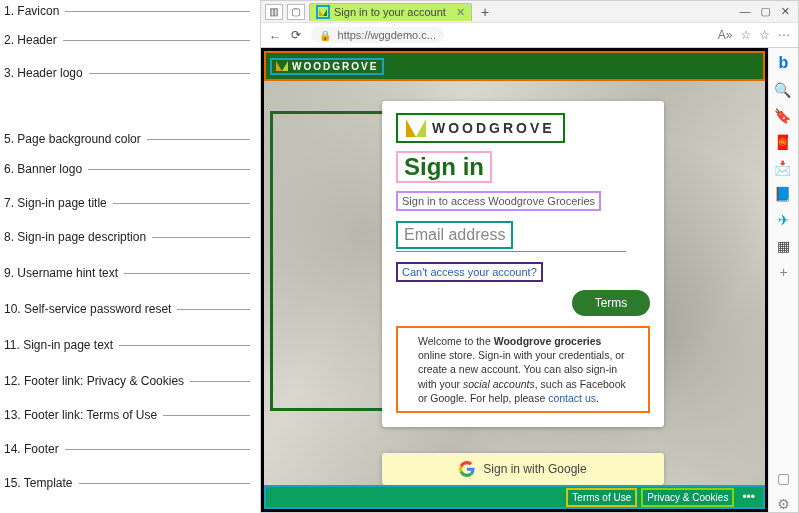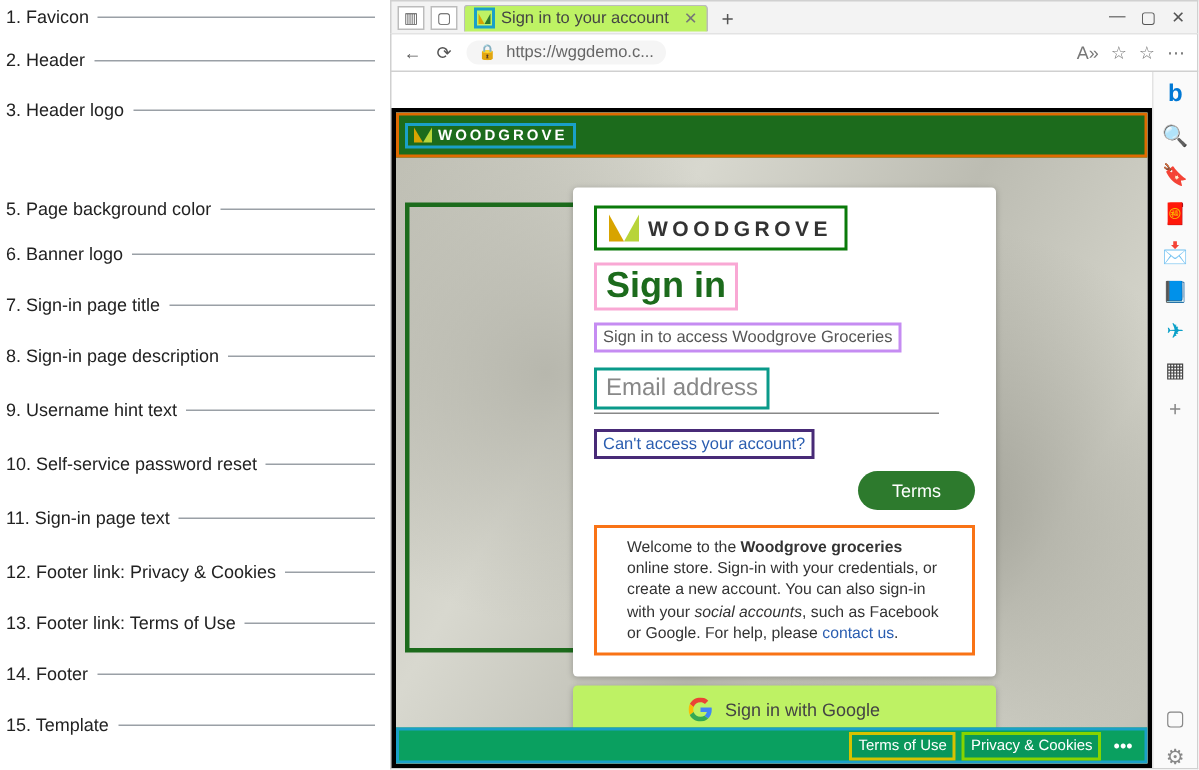--- a/index.html
+++ b/index.html
@@ -22,21 +22,21 @@
   .tab-close { font-size:11px; color:#777; margin-left:6px;}
   .newtab { width:18px; text-align:center; font-size:14px; color:#555; }
   .win-controls { display:flex; gap:10px; padding:0 8px; color:#555; font-size:11px;}
   
   .addr { height:26px; background:#fff; border:1px solid #d0d0d0; border-top:1px solid #e3e3e3; display:flex; align-items:center; gap:10px; padding:0 8px; font-size:12px; color:#555;}
   .url { background:#f5f5f5; border-radius:10px; padding:2px 8px; display:flex; align-items:center; gap:6px; font-size:11px; color:#666;}
   .lock { font-size:10px;}
   .tool-icons { display:flex; gap:8px; margin-left:auto; color:#777; font-size:12px;}
   
   .vp-row { display:flex; height:465px; border:1px solid #d0d0d0; border-top:none;}
-  .viewport { position:relative; flex:1; overflow:hidden; border:3px solid #000;margin-top:24px; }
+  .viewport { position:relative; flex:1; overflow:hidden; border:3px solid #000; }
   
   .bg { position:absolute; inset:0; background:
       radial-gradient(circle at 20% 40%, rgba(180,180,170,0.9), transparent 35%),
       radial-gradient(circle at 75% 60%, rgba(160,160,150,0.9), transparent 40%),
       linear-gradient(120deg,#bdbdb2 0%, #d8d8cf 30%, #bcbcb2 55%, #d6d6cc 80%, #bfbfb5 100%);
       filter: blur(0.3px);
   }
   .bg-outline { position:absolute; top:60px; left:6px; width:140px; height:300px; border:3px solid #1c6b1c; background:transparent; }
   
   .page-header { position:absolute; top:0; left:0; right:0; height:30px; background:#1c6b1c; border:2px solid #e06a00; display:flex; align-items:center; padding-left:4px;}
@@ -51,21 +51,21 @@
   .title-box { margin-top:8px; border:2px solid #f9a8d4; display:inline-block; padding:0 6px;}
   .title-box span { color:#1c6b1c; font-size:24px; font-weight:700; }
   .desc-box { margin-top:8px; border:2px solid #c58cf2; font-size:11px; color:#555; padding:2px 4px; display:inline-block;}
   .email-box { margin-top:10px; border:2px solid #0a9a8a; display:inline-block; padding:3px 6px; font-size:16px; color:#888;}
   .underline { margin-top:2px; border-bottom:1px solid #888; width:230px; height:1px;}
   .sspr-box { margin-top:10px; border:2px solid #482a77; display:inline-block; font-size:11px; color:#2a5db0; padding:2px 4px;}
   .next-btn { margin-top:8px; margin-left:auto; display:block; width:78px; height:26px; background:#2d7a2d; color:#fff; border:none; border-radius:13px; font-size:12px;}
   .page-text { margin-top:10px; border:2px solid #f97316; font-size:10.5px; color:#333; padding:6px 20px; line-height:1.35;}
   .page-text a { color:#2a5db0; text-decoration:none;}
   
-  .google-card { position:absolute; top:382px; left:118px; width:282px; height:32px; background:#bef264; border-radius:3px; display:flex; align-items:center; justify-content:center; gap:8px; box-shadow:0 1px 4px rgba(0,0,0,0.25); font-size:12px; color:#444;}
+  .google-card { position:absolute; top:402px; left:118px; width:282px; height:32px; background:#fef9c3; border-radius:3px; display:flex; align-items:center; justify-content:center; gap:8px; box-shadow:0 1px 4px rgba(0,0,0,0.25); font-size:12px; color:#444;}
   .g-icon { width:16px; height:16px; position:relative;}
   .g-icon svg { width:16px; height:16px;}
   
   .page-footer { position:absolute; left:0; right:0; bottom:0; height:24px; background:#0aa060; border:2px solid #1aa0c8; display:flex; align-items:center; justify-content:flex-end; gap:4px; padding-right:4px;}
   .foot-link { border:2px solid; font-size:10px; color:#fff; padding:2px 4px; background:rgba(0,0,0,0.05);}
   .foot-terms { border-color:#d6c200;}
   .foot-priv  { border-color:#86d400;}
   .foot-more  { border:none; color:#fff; padding:0 4px; font-size:12px;}
   
   .edge-sb { width:30px; background:#fafafa; border-left:1px solid #e3e3e3; display:flex; flex-direction:column; align-items:center; gap:10px; padding-top:6px; font-size:14px;}

